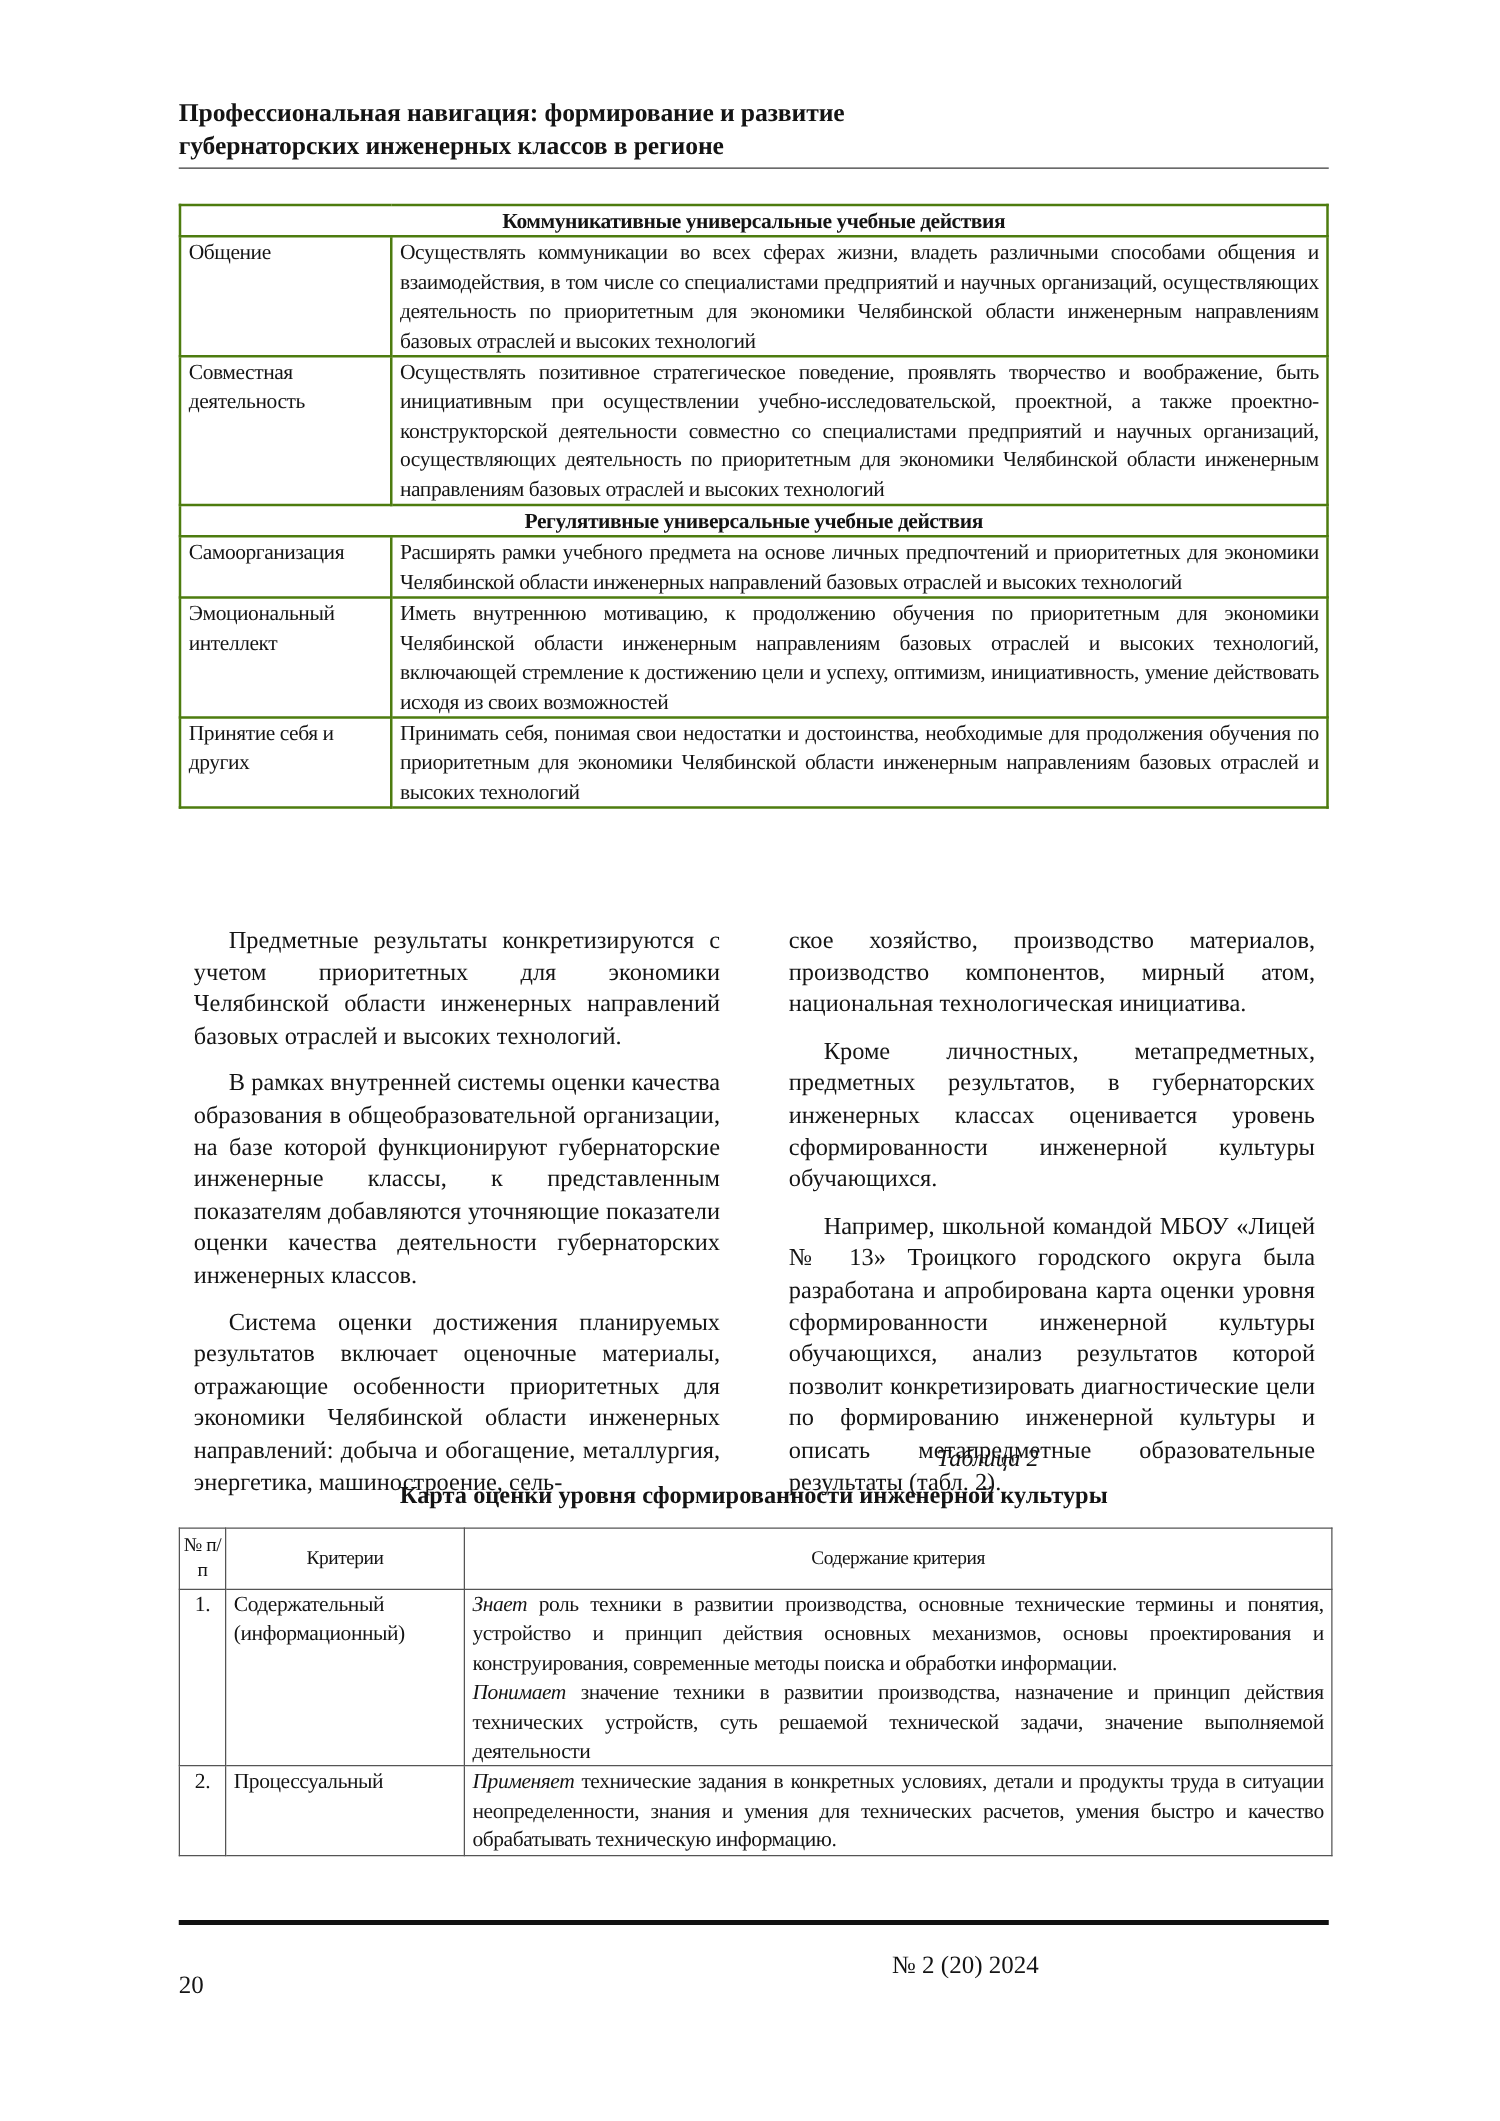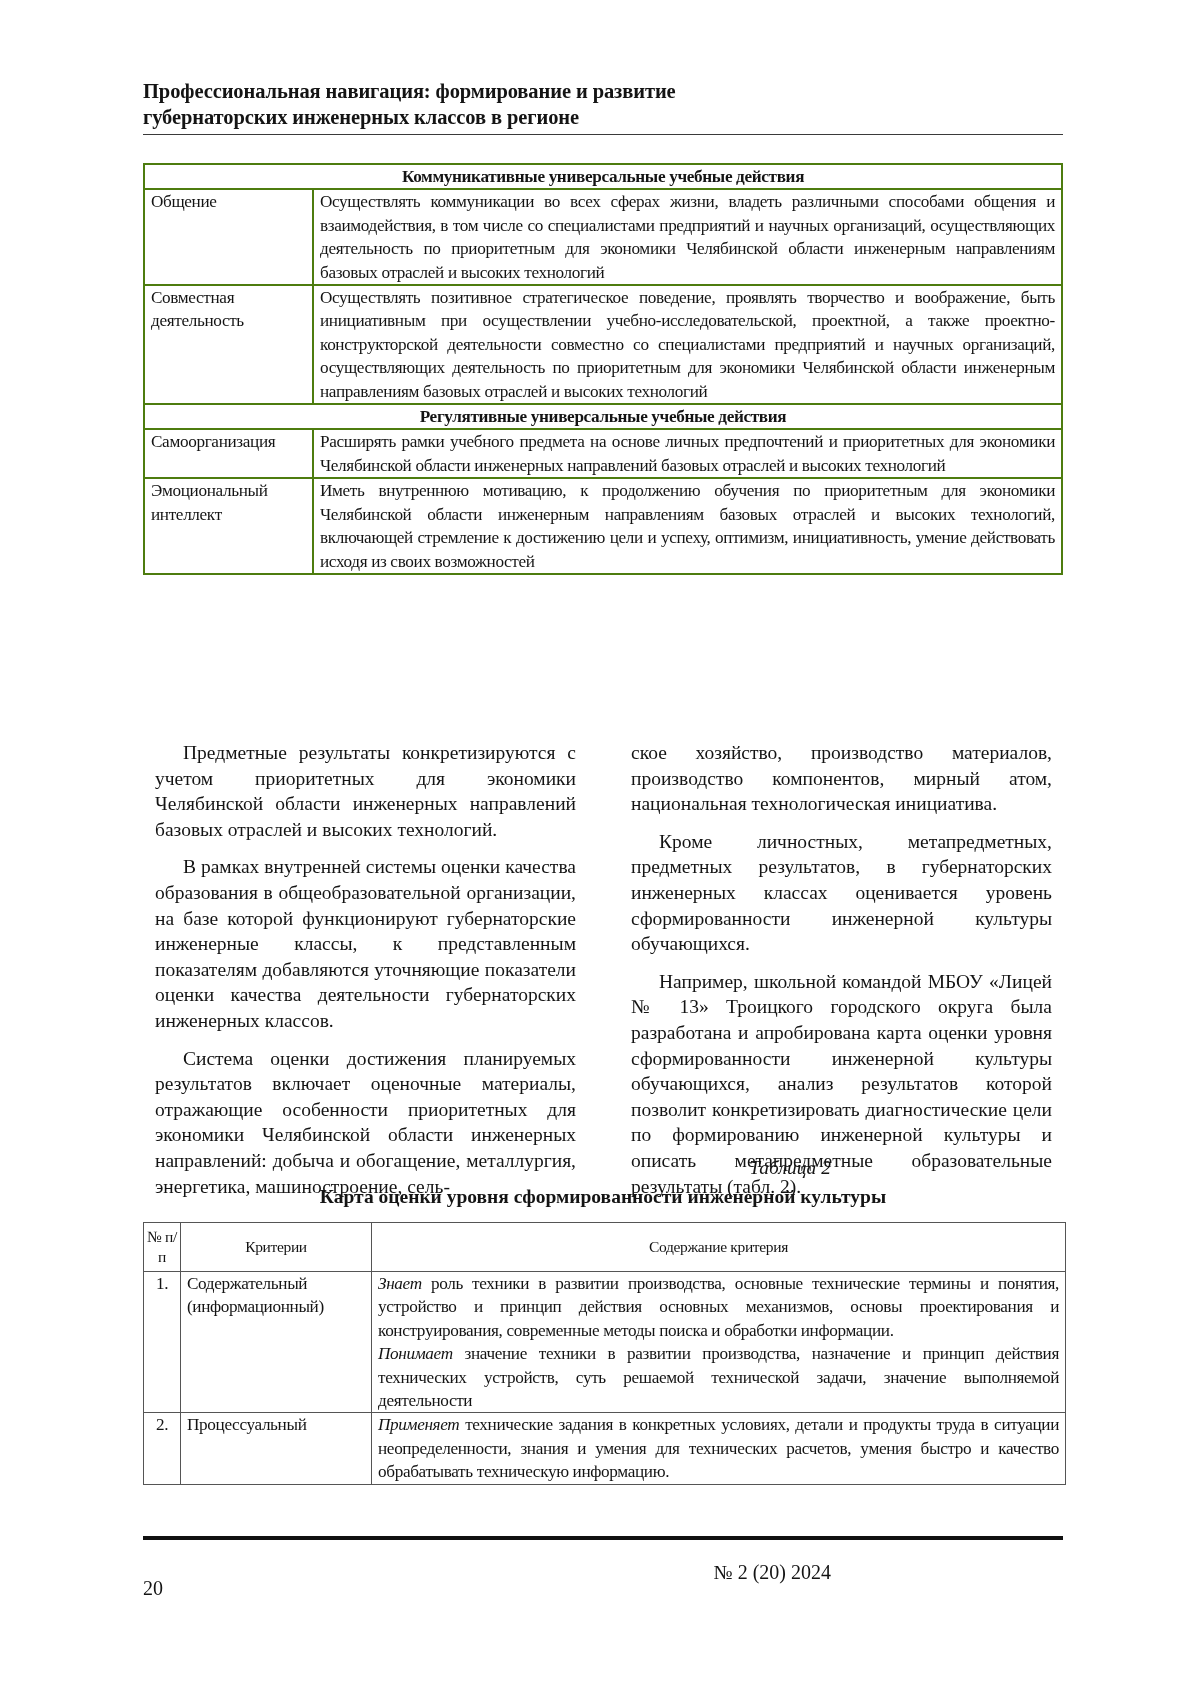--- a/index.html
+++ b/index.html
@@ -67,20 +67,24 @@
         <td colspan="2" class="sec narrow">Регулятивные универсальные учебные действия</td>
       </tr>
       <tr>
         <td class="lab narrow">Самоорганизация</td>
         <td class="txt narrow">Расширять рамки учебного предмета на основе личных предпочтений и приоритетных для экономики Челябинской области инженерных направлений базовых отраслей и высоких технологий</td>
       </tr>
       <tr>
         <td class="lab narrow">Эмоциональный интеллект</td>
         <td class="txt narrow">Иметь внутреннюю мотивацию, к продолжению обучения по приоритетным для экономики Челябинской области инженерным направлениям базовых отраслей и высоких технологий, включающей стремление к достижению цели и успеху, оптимизм, инициативность, умение действовать исходя из своих возможностей</td>
       </tr>
+      <tr>
+        <td class="lab narrow">Принятие себя и других</td>
+        <td class="txt narrow">Принимать себя, понимая свои недостатки и достоинства, необходимые для продолжения обучения по приоритетным для экономики Челябинской области инженерным направлениям базовых отраслей и высоких технологий</td>
+      </tr>
     </tbody>
   </table>
 
   <div class="cols">
     <div class="col left">
       <p>Предметные результаты конкретизируются с учетом приоритетных для экономики Челябинской области инженерных направлений базовых отраслей и высоких технологий.</p>
       <p>В рамках внутренней системы оценки качества образования в общеобразовательной организации, на базе которой функционируют губернаторские инженерные классы, к представленным показателям добавляются уточняющие показатели оценки качества деятельности губернаторских инженерных классов.</p>
       <p>Система оценки достижения планируемых результатов включает оценочные материалы, отражающие особенности приоритетных для экономики Челябинской области инженерных направлений: добыча и обогащение, металлургия, энергетика, машиностроение, сель-</p>
     </div>
     <div class="col right">

